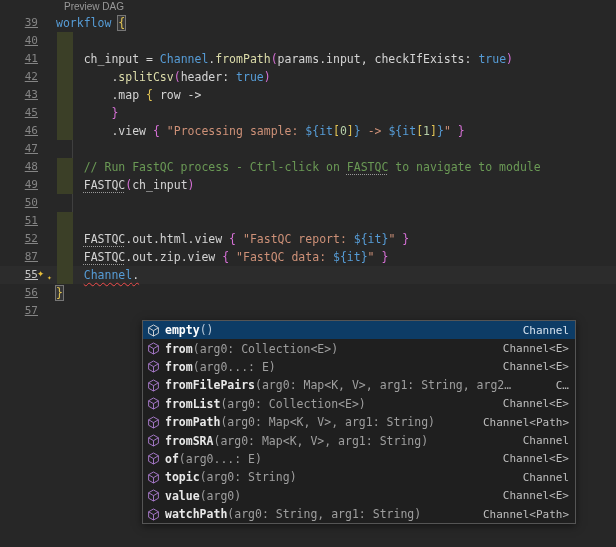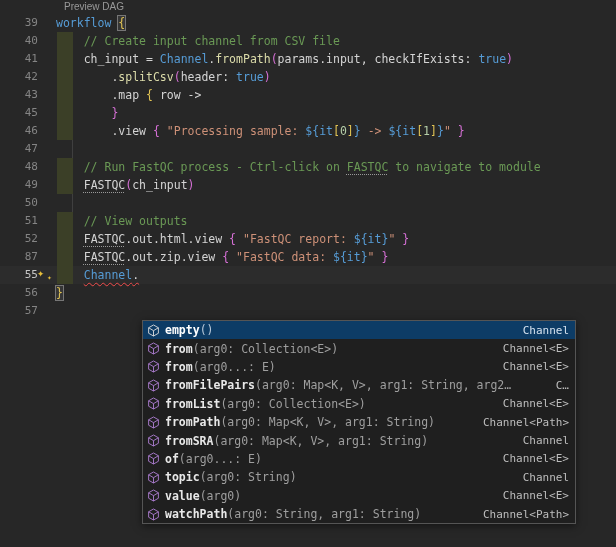--- a/index.html
+++ b/index.html
@@ -13,21 +13,21 @@
   }
   *{margin:0;padding:0;box-sizing:border-box;}
   html,body{width:616px;height:547px;overflow:hidden;}
   body{background:var(--c-bg);font-family:"DejaVu Sans Mono","Liberation Mono",monospace;}
   #editor{position:absolute;inset:0;background:var(--c-bg);}
   .codelens{position:absolute;left:56px;top:1px;height:13px;font-family:"Liberation Sans",sans-serif;
     font-size:10px;color:var(--c-codelens);cursor:pointer;padding-left:8px;}
   #code-lines{position:absolute;top:14px;left:0;right:0;}
   .line{position:relative;height:18px;line-height:18px;font-size:11.5px;}
   .line.current{background:rgba(255,255,255,0.025);}
-  .lnum{position:absolute;left:0;top:0;width:38px;text-align:right;color:var(--c-lnum);font-size:11px;}
+  .lnum{position:absolute;left:0;top:0;width:38px;text-align:right;color:var(--c-lnum);font-size:11px;text-decoration:underline;}
   .line.current .lnum{color:var(--c-lnumactive);}
   .bar{position:absolute;left:57px;top:0;bottom:0;width:16px;background:var(--c-bar);}
   .guide{position:absolute;left:72px;top:0;bottom:0;width:1px;background:var(--c-guide);}
   .hlbox{position:absolute;left:111px;top:0;bottom:0;width:28px;background:var(--c-hlbox);}
   .code{position:absolute;left:56px;top:0;white-space:pre;}
   .tk.kw{color:var(--c-kw);} .tk.typ{color:var(--c-typ);} .tk.fn{color:var(--c-fn);}
   .tk.pl{color:var(--c-pl);} .tk.cm{color:var(--c-cm);} .tk.st{color:var(--c-st);}
   .tk.nu{color:var(--c-nu);} .tk.b1{color:var(--c-b1);} .tk.b2{color:var(--c-b2);}
   .tk.it{color:var(--c-it);}
   .tk.bx{outline:1px solid #767676;background:rgba(255,255,255,0.07);}
@@ -58,21 +58,20 @@
 <div id="editor">
   <div class="codelens">Preview DAG</div>
   <div id="code-lines">
       <div class="line">
         <span class="lnum">39</span>
         <span class="code"><span class="tk kw">workflow</span><span class="tk pl"> </span><span class="tk b1 bx">{</span></span>
       </div>
       <div class="line">
         <span class="lnum">40</span>
         <span class="bar"></span>
-        <span class="code"><span class="tk cm">    // Create input channel from CSV file</span></span>
       </div>
       <div class="line">
         <span class="lnum">41</span>
         <span class="bar"></span>
         <span class="code"><span class="tk pl">    ch_input = </span><span class="tk typ">Channel</span><span class="tk pl">.</span><span class="tk fn">fromPath</span><span class="tk b2">(</span><span class="tk pl">params.input, checkIfExists: </span><span class="tk kw">true</span><span class="tk b2">)</span></span>
       </div>
       <div class="line">
         <span class="lnum">42</span>
         <span class="bar"></span>
         <span class="code"><span class="tk pl">        .</span><span class="tk fn">splitCsv</span><span class="tk b2">(</span><span class="tk pl">header: </span><span class="tk kw">true</span><span class="tk b2">)</span></span>
@@ -108,21 +107,20 @@
         <span class="code"><span class="tk pl">    </span><span class="tk pl dt">FASTQC</span><span class="tk b2">(</span><span class="tk pl">ch_input</span><span class="tk b2">)</span></span>
       </div>
       <div class="line">
         <span class="lnum">50</span>
         <span class="guide"></span>
         <span class="code"></span>
       </div>
       <div class="line">
         <span class="lnum">51</span>
         <span class="bar"></span>
-        <span class="code"><span class="tk cm">    // View outputs</span></span>
       </div>
       <div class="line">
         <span class="lnum">52</span>
         <span class="bar"></span>
         <span class="code"><span class="tk pl">    </span><span class="tk pl dt">FASTQC</span><span class="tk pl">.out.html.view </span><span class="tk b2">{</span><span class="tk st"> "FastQC report: </span><span class="tk it">${it}</span><span class="tk st">" </span><span class="tk b2">}</span></span>
       </div>
       <div class="line">
         <span class="lnum">87</span>
         <span class="bar"></span>
         <span class="code"><span class="tk pl">    </span><span class="tk pl dt">FASTQC</span><span class="tk pl">.out.zip.view </span><span class="tk b2">{</span><span class="tk st"> "FastQC data: </span><span class="tk it">${it}</span><span class="tk st">" </span><span class="tk b2">}</span></span>

